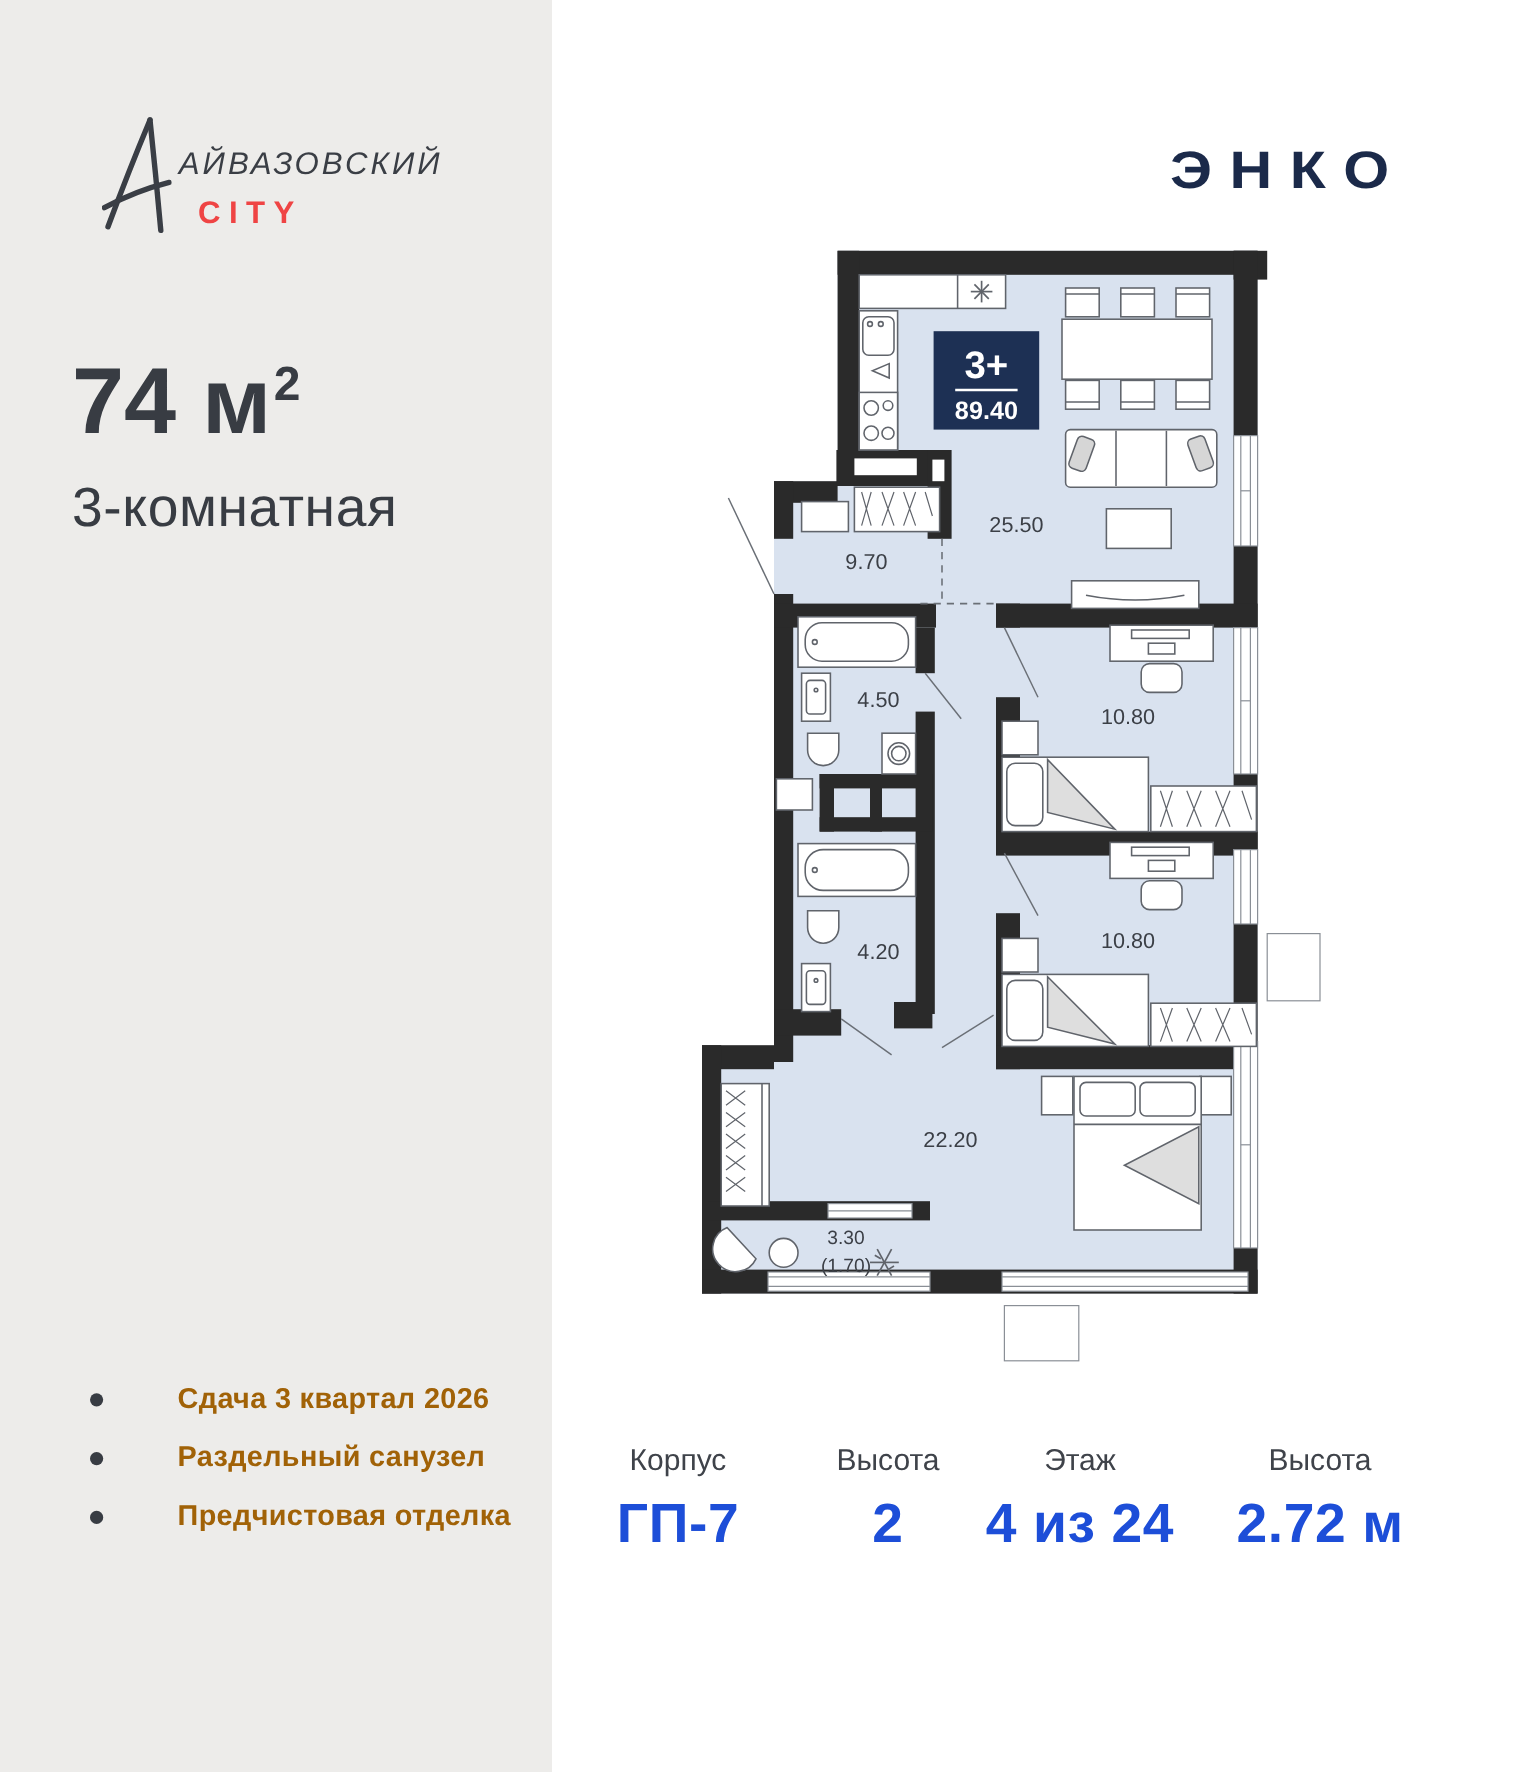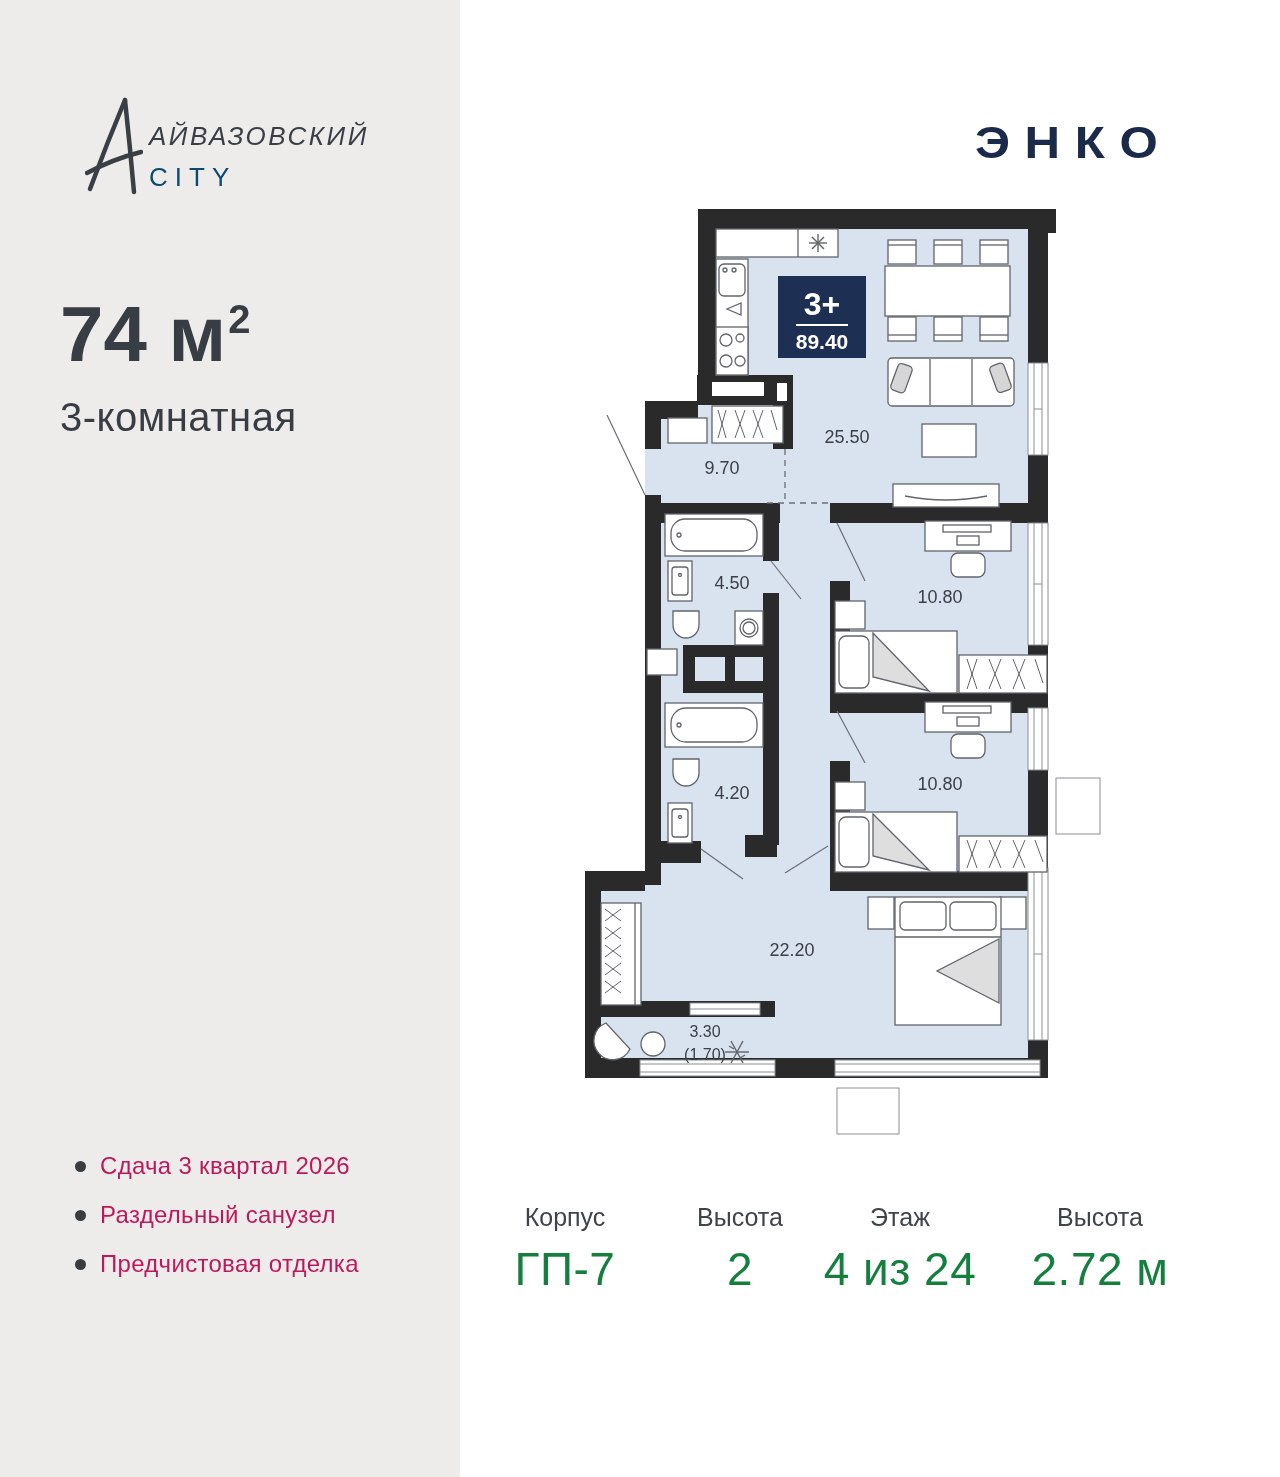--- a/index.html
+++ b/index.html
@@ -5,43 +5,43 @@
   html,body{margin:0;padding:0;}
   body{width:1280px;height:1477px;position:relative;background:#ffffff;
        font-family:"Liberation Sans",sans-serif;color:#3a3e45;overflow:hidden;}
   .left-panel{position:absolute;left:0;top:0;width:460px;height:1477px;background:#edecea;}
 
   
   .brand{position:absolute;left:85px;top:95px;width:330px;height:120px;}
   .brand svg{position:absolute;left:0;top:2px;}
   .brand-text{position:absolute;left:64px;top:26px;}
   .brand-title{font-size:26px;letter-spacing:2.5px;font-weight:500;color:#3a3e45;font-style:italic;}
-  .brand-sub{font-size:26px;letter-spacing:7px;font-weight:400;color:#0c4a6e;margin-top:10px;}
+  .brand-sub{font-size:26px;letter-spacing:7px;font-weight:700;color:#ef4444;margin-top:10px;margin-left:16px;}
 
   
   .dev-logo{position:absolute;left:975px;top:118px;width:260px;height:60px;
             font-size:44px;font-weight:700;color:#1b2a4a;letter-spacing:13px;
             transform:scaleX(1.12);transform-origin:left center;}
 
   
   .headline{position:absolute;left:60px;top:295px;}
   .area-line{font-size:78px;font-weight:700;color:#383c43;line-height:1;}
   .area-exp{font-size:40px;font-weight:700;vertical-align:28px;margin-left:2px;}
-  .type-line{font-size:40px;font-weight:400;color:#383c43;margin-top:22px;letter-spacing:0.5px;}
+  .type-line{font-size:46px;font-weight:400;color:#383c43;margin-top:22px;letter-spacing:0.5px;}
 
   
   .features{position:absolute;left:75px;top:1152px;}
   .feature{display:flex;align-items:center;margin-bottom:21px;}
   .dot{width:11px;height:11px;border-radius:50%;background:#383c43;margin-right:14px;flex:0 0 auto;}
-  .feature-label{font-size:24px;font-weight:400;color:#be185d;letter-spacing:0.3px;}
+  .feature-label{font-size:24px;font-weight:700;color:#a16207;letter-spacing:0.3px;margin-left:48px;}
 
   
   .detail{position:absolute;top:1203px;text-align:center;}
   .detail .lab{font-size:25px;font-weight:400;color:#3f434a;}
-  .detail .val{font-size:46px;font-weight:400;color:#15803d;margin-top:10px;letter-spacing:0.5px;}
+  .detail .val{font-size:46px;font-weight:700;color:#1d4ed8;margin-top:10px;letter-spacing:0.5px;}
   .d1{left:490px;width:150px;}
   .d2{left:665px;width:150px;}
   .d3{left:820px;width:160px;}
   .d4{left:1020px;width:160px;}
 
   
   .plan{position:absolute;left:585px;top:203px;width:520px;height:935px;}
   .plan text{font-family:"Liberation Sans",sans-serif;}
   .room-label{font-size:18px;fill:#3b3f46;}
   .loggia-label{font-size:16px;fill:#3b3f46;}

